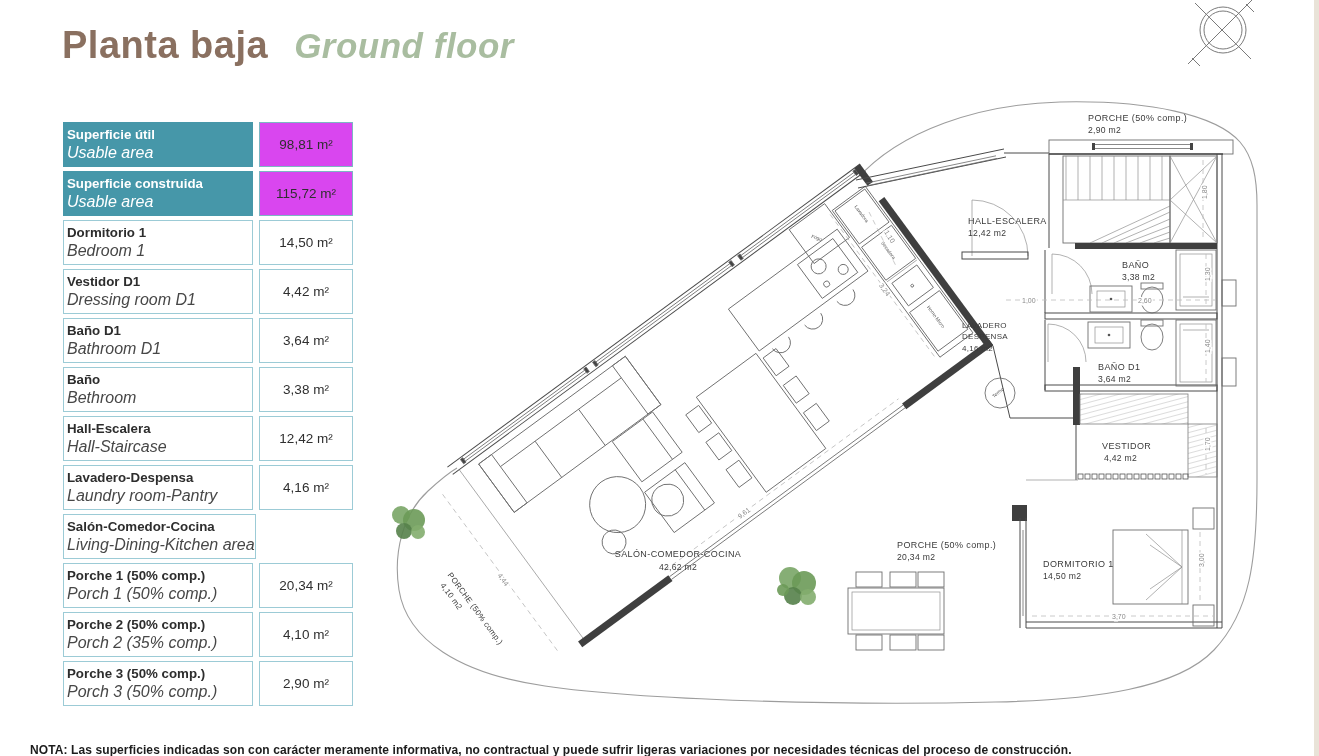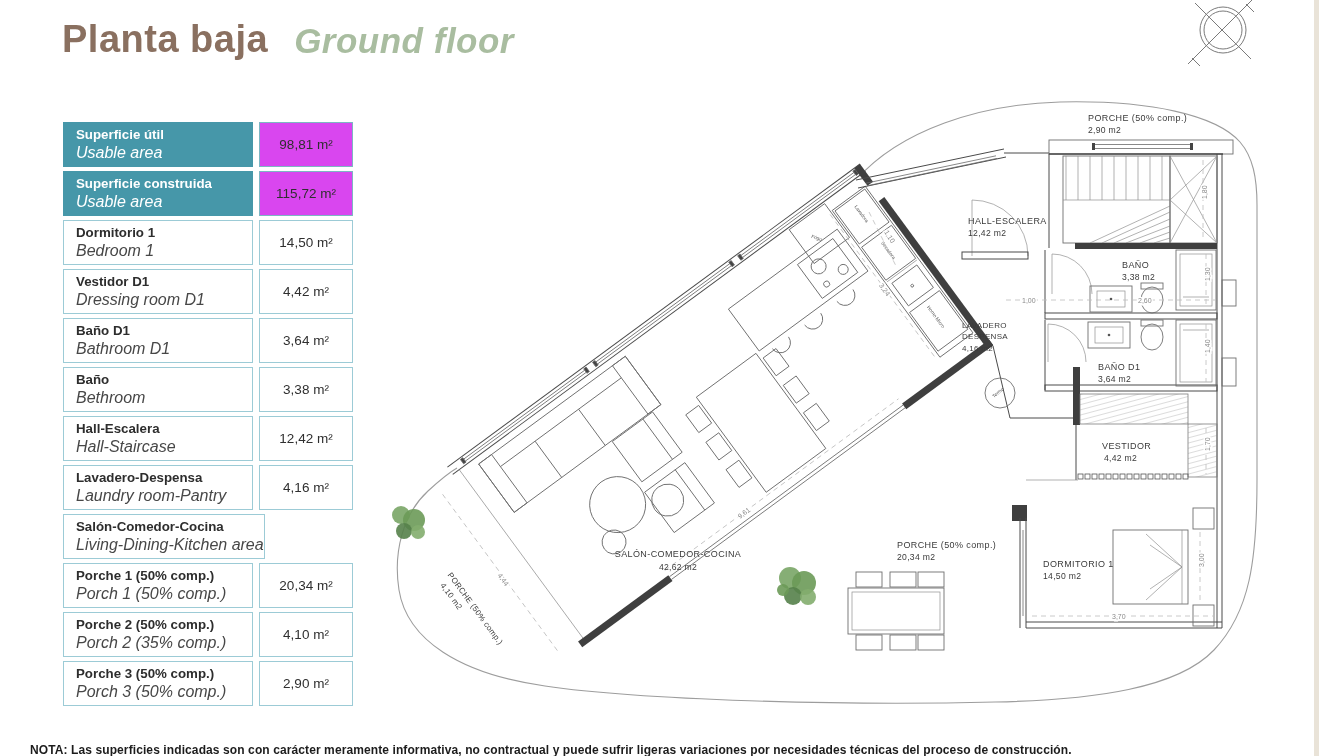--- a/index.html
+++ b/index.html
@@ -1,28 +1,28 @@
 <!DOCTYPE html>
 <html><head>
 <meta charset="utf-8">
 <style>
   html,body{margin:0;padding:0}
   body{
     width:1319px;height:756px;overflow:hidden;position:relative;
     background:#ffffff;font-family:"Liberation Sans",sans-serif;
   }
   
-  .title{position:absolute;left:62px;top:18px;display:flex;align-items:flex-end;gap:26px;white-space:nowrap}
+  .title{position:absolute;left:62px;top:24px;display:flex;align-items:center;gap:26px;white-space:nowrap}
   .t-es{font-size:38px;font-weight:700;color:#8a7060;letter-spacing:.5px}
   .t-en{font-size:35px;font-weight:700;font-style:italic;color:#a9bda0;letter-spacing:.5px}
   
   .areas{position:absolute;left:63px;top:122px;width:290px;display:flex;flex-direction:column;gap:4px}
   .trow{display:flex;gap:6px;height:45px;flex:0 0 45px}
   .cell{box-sizing:border-box;border:1.6px solid #9ccbd6;background:#fff}
-  .cell.label{flex:0 0 190px;display:flex;flex-direction:column;justify-content:center;padding-left:12px}
+  .cell.label{flex:0 0 190px;display:flex;flex-direction:column;justify-content:center;padding-left:3px}
   .cell.value{flex:1;display:flex;align-items:center;justify-content:center;font-size:13.5px;color:#2f2f2f}
   .l1{font-weight:700;font-size:13.3px;color:#2d2d2d;line-height:1.2;white-space:nowrap}
   .l2{font-style:italic;font-size:16px;color:#474747;line-height:1.2;white-space:nowrap}
   .trow.hdr .cell.label{background:#4697a9;border-color:#4697a9}
   .trow.hdr .l1,.trow.hdr .l2{color:#ffffff}
   .trow.hdr .cell.value{background:#d946ef;border-color:#7db6c4}
   
   .note{position:absolute;left:30px;top:743px;font-size:12px;color:#1c1c1c;white-space:nowrap;font-weight:600;letter-spacing:.1px}
   .note b{font-weight:700}
   

